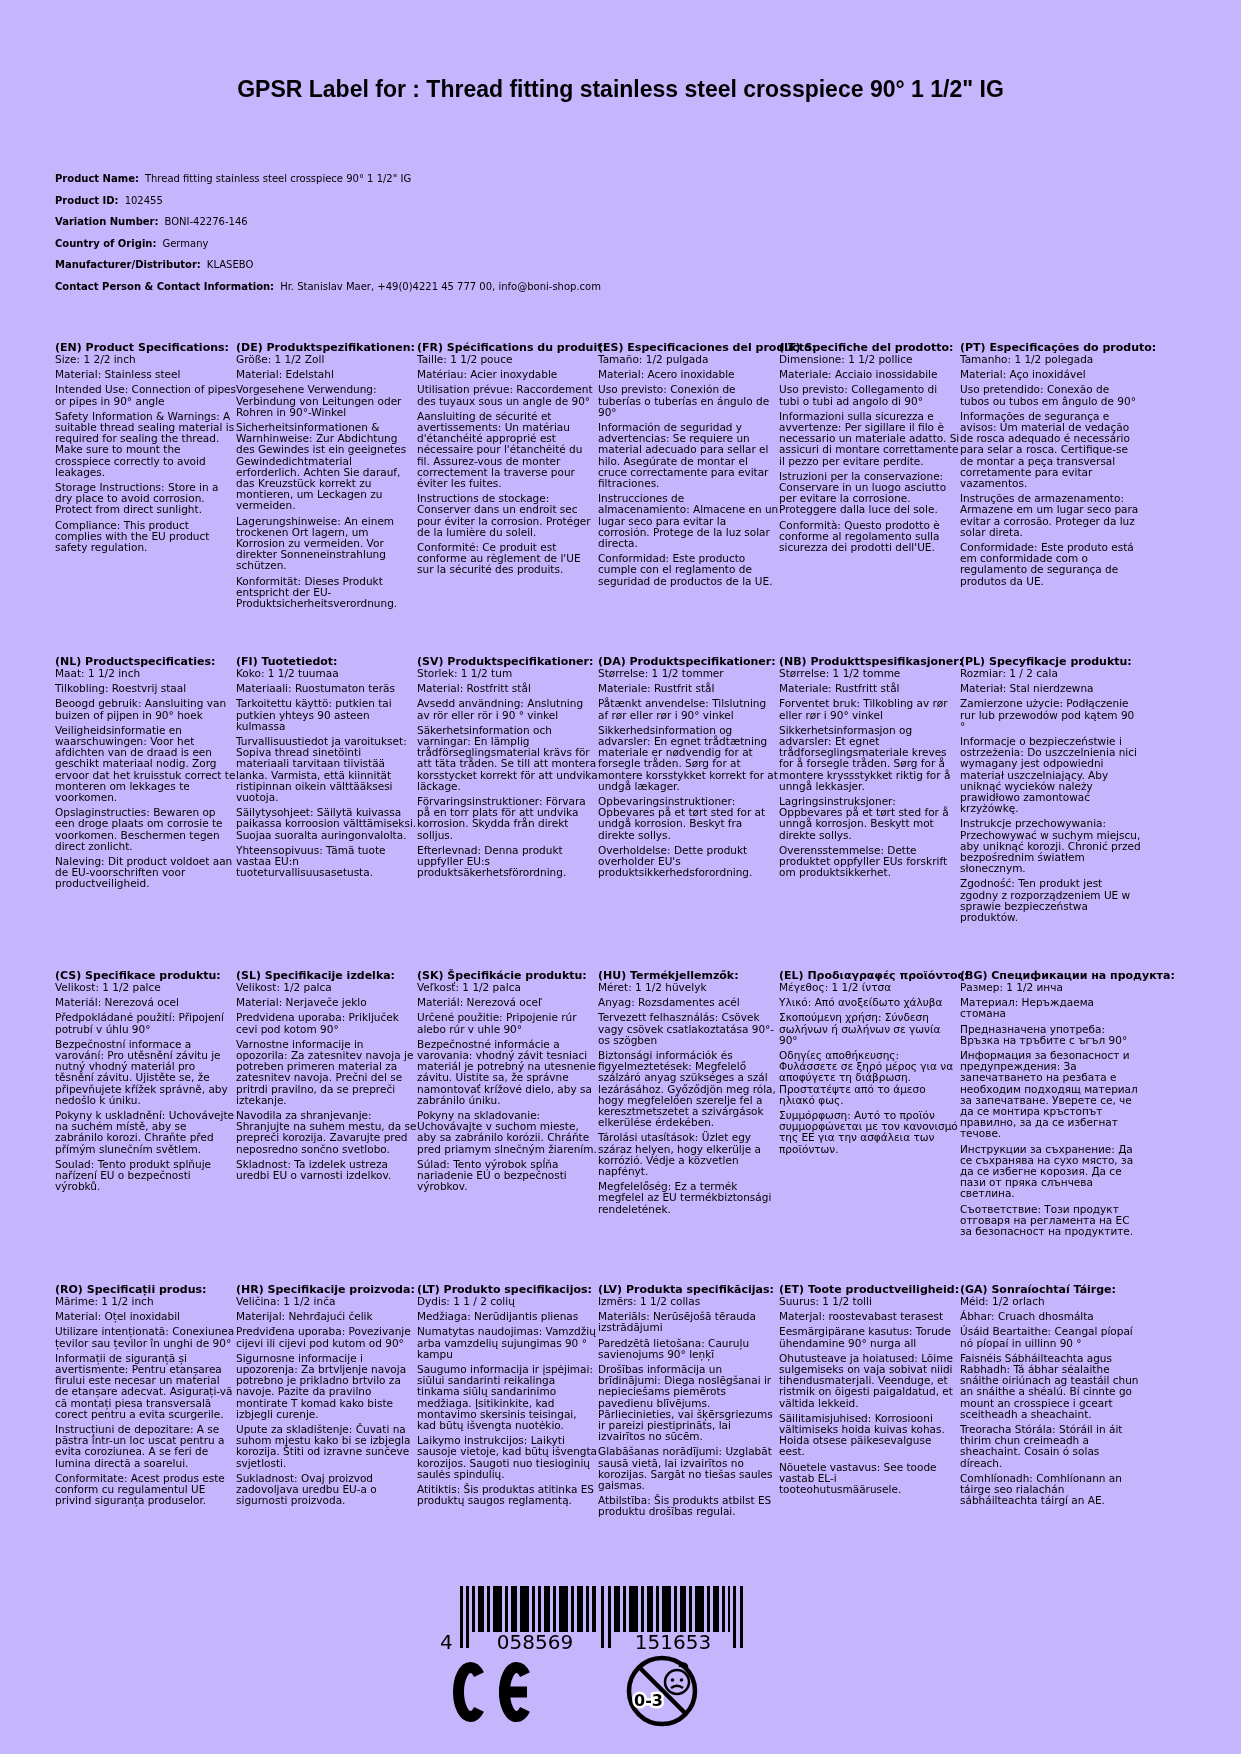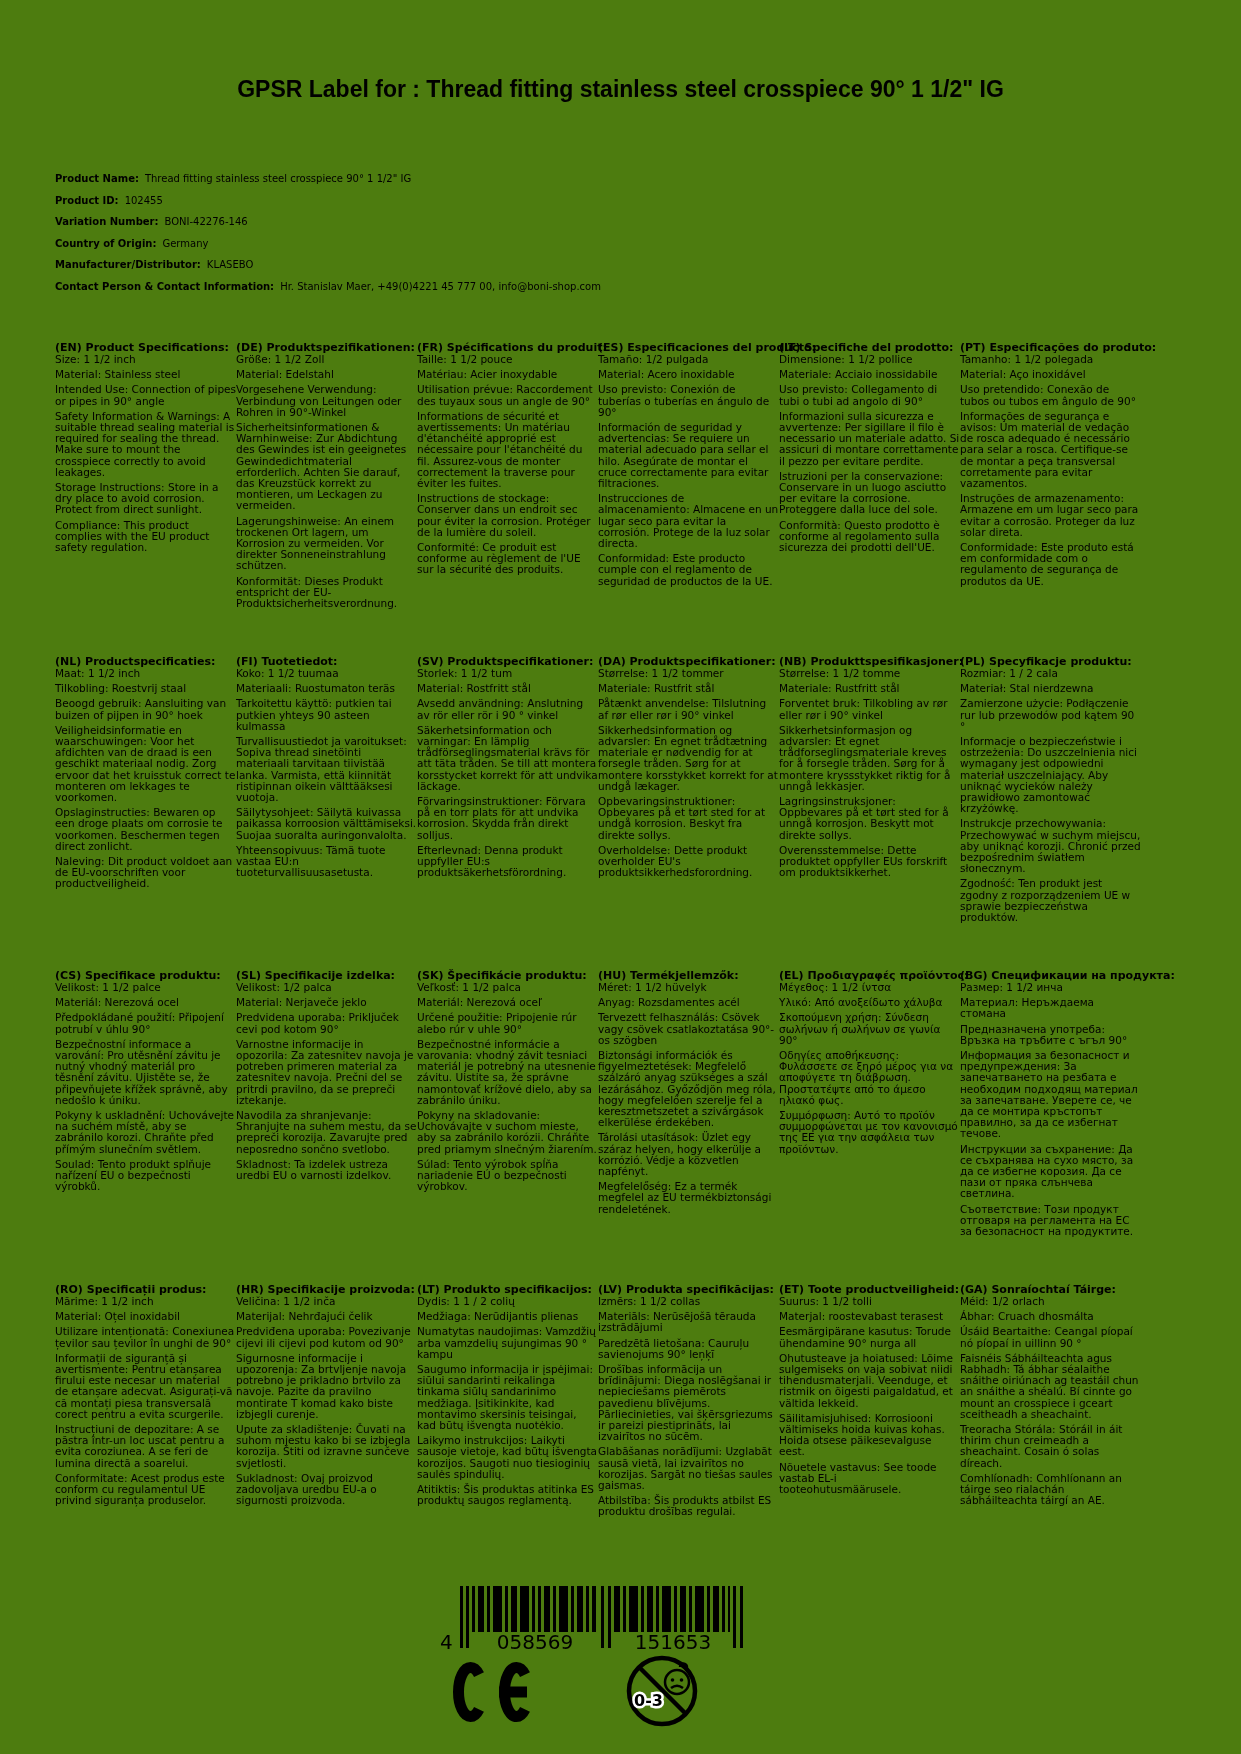--- a/index.html
+++ b/index.html
@@ -1,16 +1,16 @@
 <!DOCTYPE html>
 <html><head>
 <meta charset="utf-8">
 <style>
   html,body{margin:0;padding:0;background:#fff;}
-  .page{position:relative;width:1241px;height:1754px;background:#4d7c0f;color:#000;
+  .page{position:relative;width:1241px;height:1754px;background:#c4b5fd;color:#000;
         font-family:"DejaVu Sans",sans-serif;overflow:hidden;}
   .title{position:absolute;top:58px;left:195px;width:851px;text-align:center;
          font-family:"Liberation Sans",sans-serif;font-weight:bold;font-size:23px;line-height:32px;}
   .product-info{position:absolute;top:168px;left:55px;width:1140px;font-size:10px;line-height:21.5px;}
   .pi-row b{font-weight:bold;margin-right:6px;}
   .lang-row{position:absolute;left:55px;width:1175px;display:grid;
             grid-template-columns:repeat(6,181px);align-items:start;}
   .row-1{top:342px;} .row-2{top:656px;} .row-3{top:970px;} .row-4{top:1284px;}
   .lb{width:181px;}
   .lb h3{margin:0;font-size:11px;font-weight:bold;white-space:nowrap;line-height:12px;}
@@ -47,21 +47,21 @@
     </div>
     <div class="pi-row">
       <b>Contact Person &amp; Contact Information:</b><span>Hr. Stanislav Maer, +49(0)4221 45 777 00, info@boni-shop.com</span>
     </div>
   </div>
 
   <div class="lang-row row-1">
     <section class="lb">
       <h3>(EN) Product Specifications:</h3>
       <div>
-          <p>Size: 1 1/2 inch</p>
+          <p>Size: 1 2/2 inch</p>
           <p>Material: Stainless steel</p>
           <p>Intended Use: Connection of pipes or pipes in 90° angle</p>
           <p>Safety Information &amp; Warnings: A suitable thread sealing material is required for sealing the thread. Make sure to mount the crosspiece correctly to avoid leakages.</p>
           <p>Storage Instructions: Store in a dry place to avoid corrosion. Protect from direct sunlight.</p>
           <p>Compliance: This product complies with the EU product safety regulation.</p>
         </div>
     </section>
     <section class="lb">
       <h3>(DE) Produktspezifikationen:</h3>
       <div>
@@ -72,21 +72,21 @@
           <p>Lagerungshinweise: An einem trockenen Ort lagern, um Korrosion zu vermeiden. Vor direkter Sonneneinstrahlung schützen.</p>
           <p>Konformität: Dieses Produkt entspricht der EU-Produktsicherheitsverordnung.</p>
         </div>
     </section>
     <section class="lb">
       <h3>(FR) Spécifications du produit:</h3>
       <div>
           <p>Taille: 1 1/2 pouce</p>
           <p>Matériau: Acier inoxydable</p>
           <p>Utilisation prévue: Raccordement des tuyaux sous un angle de 90°</p>
-          <p>Informations de sécurité et avertissements: Un matériau d'étanchéité approprié est nécessaire pour l'étanchéité du fil. Assurez-vous de monter correctement la traverse pour éviter les fuites.</p>
+          <p>Aansluiting de sécurité et avertissements: Un matériau d'étanchéité approprié est nécessaire pour l'étanchéité du fil. Assurez-vous de monter correctement la traverse pour éviter les fuites.</p>
           <p>Instructions de stockage: Conserver dans un endroit sec pour éviter la corrosion. Protéger de la lumière du soleil.</p>
           <p>Conformité: Ce produit est conforme au règlement de l'UE sur la sécurité des produits.</p>
         </div>
     </section>
     <section class="lb">
       <h3>(ES) Especificaciones del producto:</h3>
       <div>
           <p>Tamaño: 1/2 pulgada</p>
           <p>Material: Acero inoxidable</p>
           <p>Uso previsto: Conexión de tuberías o tuberías en ángulo de 90°</p>

